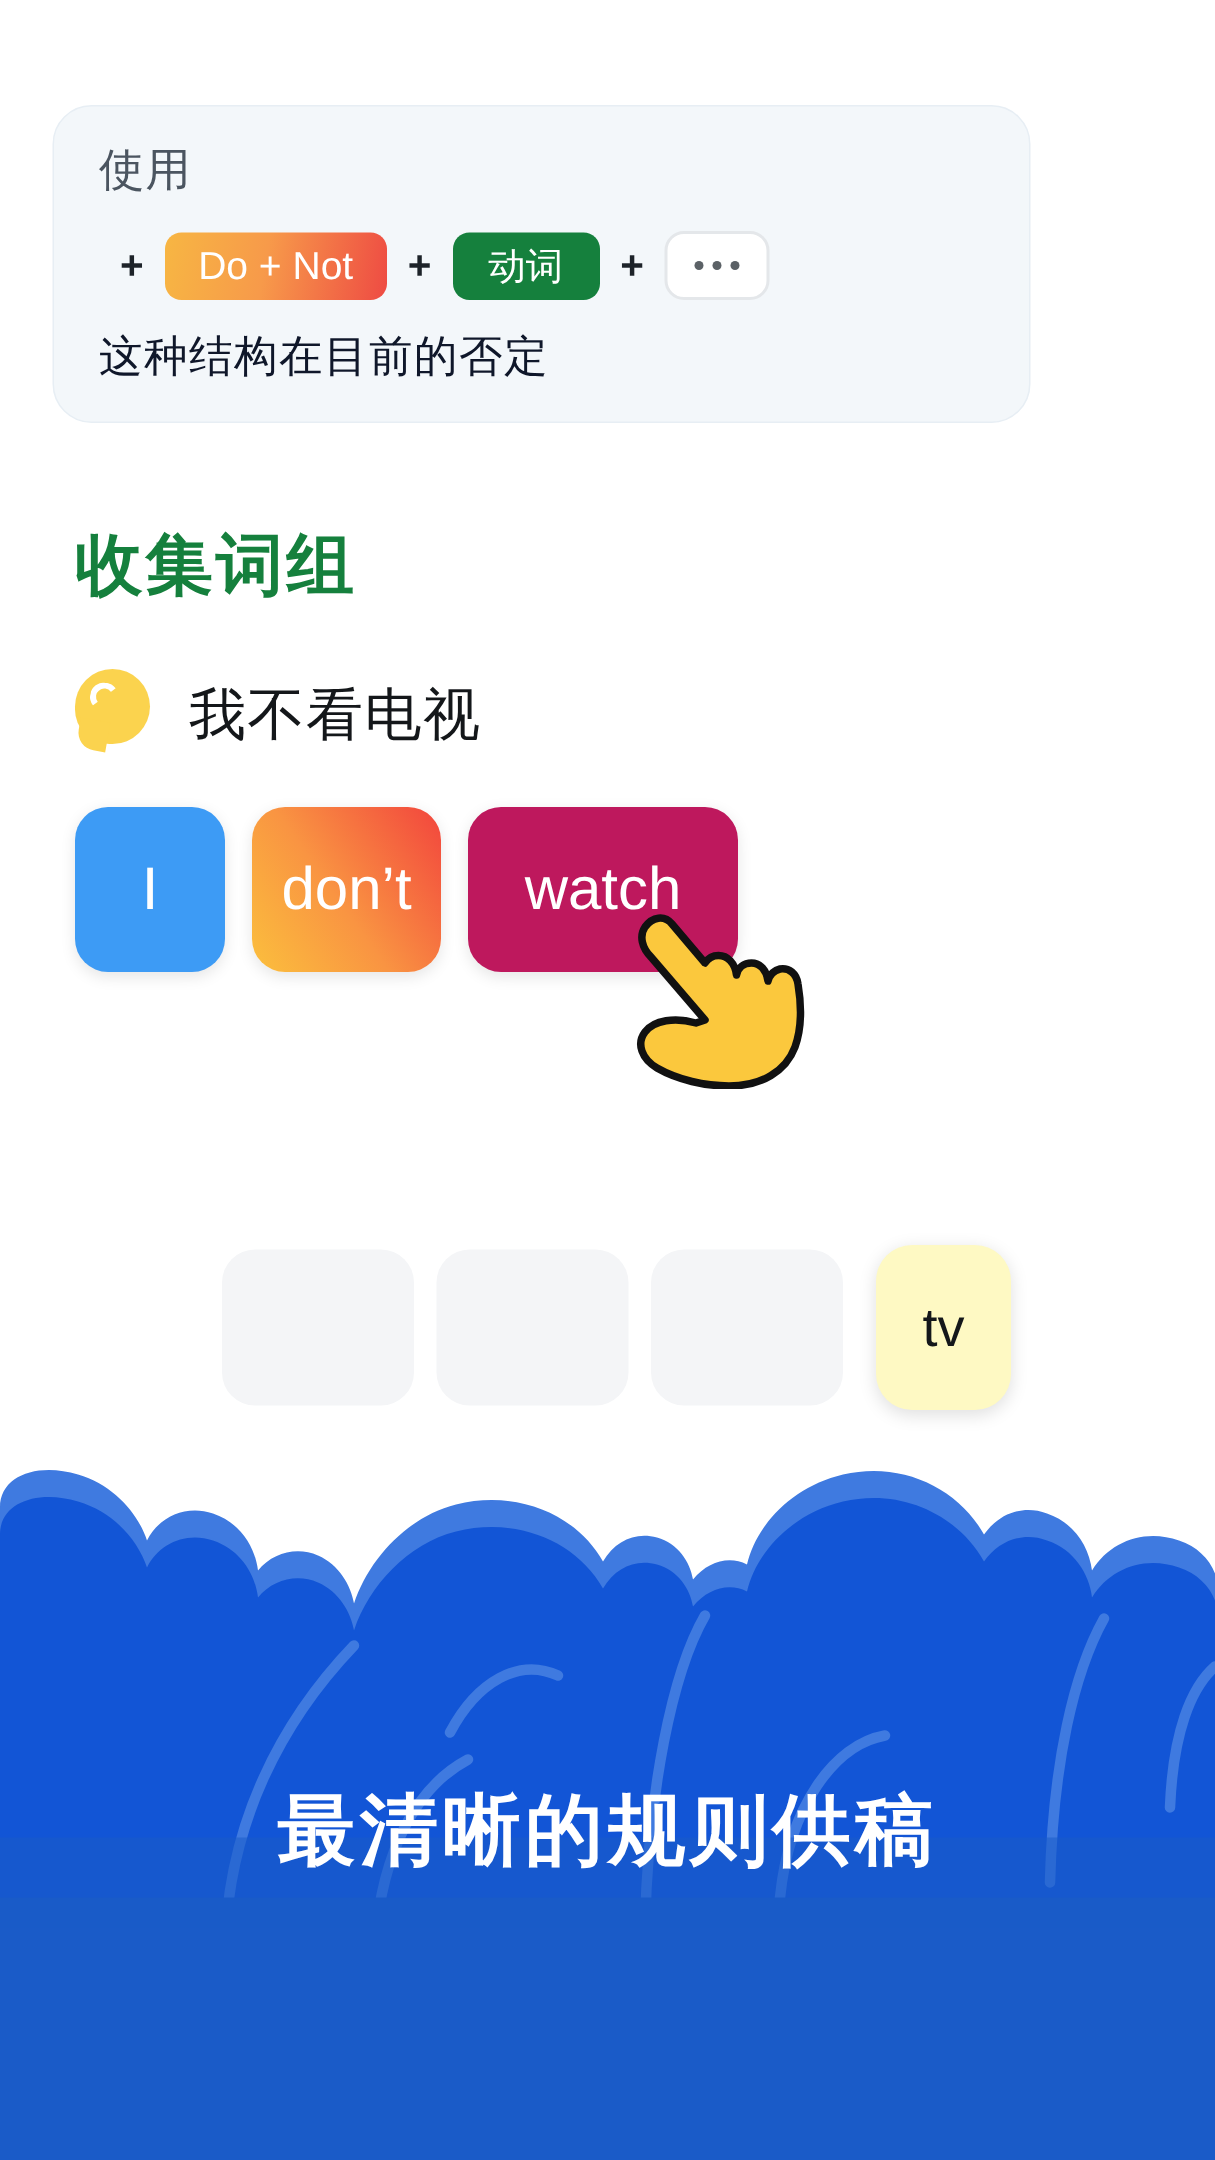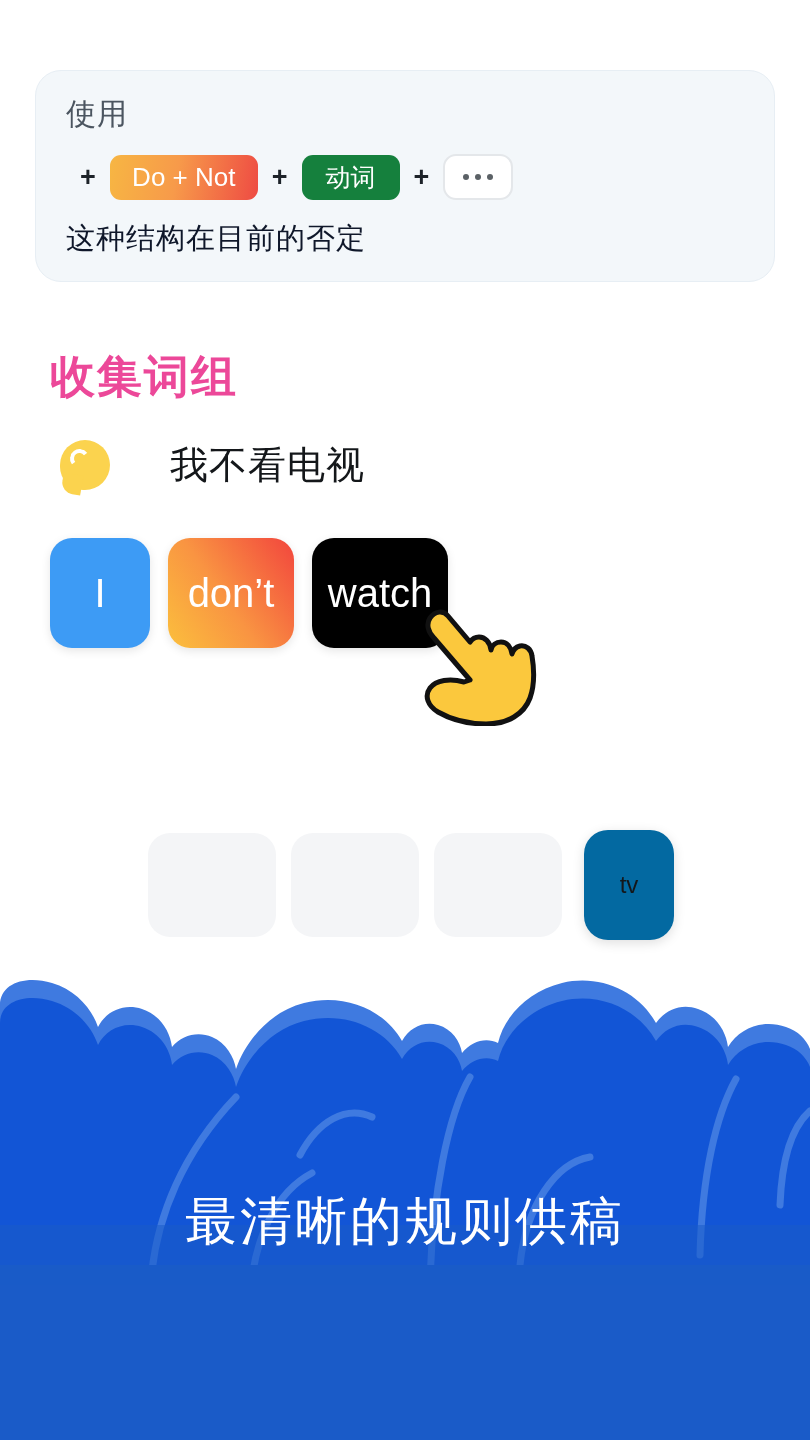--- a/index.html
+++ b/index.html
@@ -17,21 +17,21 @@
     width: 810px;
     height: 1440px;
     background: #ffffff;
   }
 
   
   .formula-card {
     position: absolute;
     left: 35px;
     top: 70px;
-    width: 740px;
+    width: 652px;
     height: 212px;
     background: #f3f7fa;
     border: 1px solid #e7eef4;
     border-radius: 26px;
     padding: 28px 30px 0 30px;
   }
 
   .formula-label {
     font-size: 30px;
     color: #4b5560;
@@ -88,34 +88,33 @@
     line-height: 1;
   }
 
   
   .section-title {
     position: absolute;
     left: 50px;
     top: 352px;
     font-size: 45px;
     font-weight: bold;
-    color: #ec4899;
+    color: #15803d;
     letter-spacing: 2px;
     line-height: 1.1;
   }
 
   
   .prompt-row {
     position: absolute;
-    left: 60px;
+    left: 50px;
     top: 434px;
     display: flex;
-    align-items: center;
+    align-items: flex-end;
     height: 62px;
-    gap: 34px;
   }
 
   .bubble-icon {
     position: relative;
     width: 50px;
     height: 50px;
     flex: 0 0 50px;
   }
   .bubble-icon .body {
     position: absolute; inset: 0;
@@ -164,21 +163,21 @@
     justify-content: center;
     height: 110px;
     border-radius: 22px;
     color: #ffffff;
     font-size: 40px;
     box-shadow: 0 3px 10px rgba(0,0,0,0.10);
   }
   .tile-i     { width: 100px; background: #3d9bf5; }
   .tile-dont  { width: 126px; background: linear-gradient(55deg, #fbbf3d 0%, #f99442 45%, #f2453d 100%);
                 margin-left: 18px; }
-  .tile-watch { width: 136px; background: #000000; margin-left: 18px; }
+  .tile-watch { width: 180px; background: #be185d; margin-left: 18px; }
 
   
   .hand-cursor {
     position: absolute;
     left: 412px;
     top: 604px;
     width: 130px;
     height: 122px;
   }
 
@@ -196,26 +195,26 @@
     height: 104px;
     border-radius: 22px;
     background: #f4f5f7;
     margin-right: 15px;
   }
 
   .slot-filled {
     width: 90px;
     height: 110px;
     border-radius: 24px;
-    background: #0369a1;
+    background: #fef9c3;
     box-shadow: 0 3px 12px rgba(0,0,0,0.13);
     display: flex;
     align-items: center;
     justify-content: center;
-    font-size: 24px;
+    font-size: 36px;
     color: #14171a;
     margin-left: 7px;
   }
 
   
   .banner {
     position: absolute;
     left: 0;
     top: 965px;
     width: 810px;
@@ -224,21 +223,21 @@
   }
   .banner svg { display: block; }
 
   .banner-title {
     position: absolute;
     left: 0;
     top: 1195px;
     width: 810px;
     text-align: center;
     font-size: 52px;
-    font-weight: normal;
+    font-weight: bold;
     color: #ffffff;
     letter-spacing: 3px;
     line-height: 1;
   }
 </style>
 </head>
 <body>
 
 <div id="app">
 

